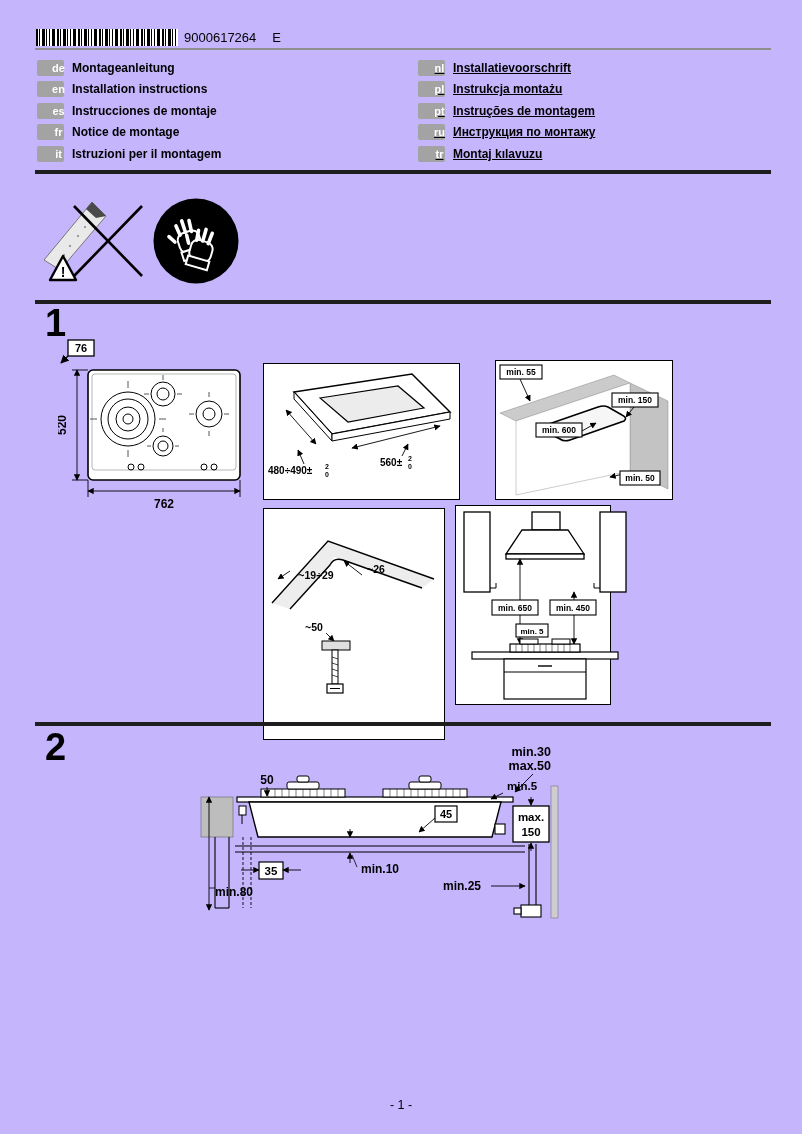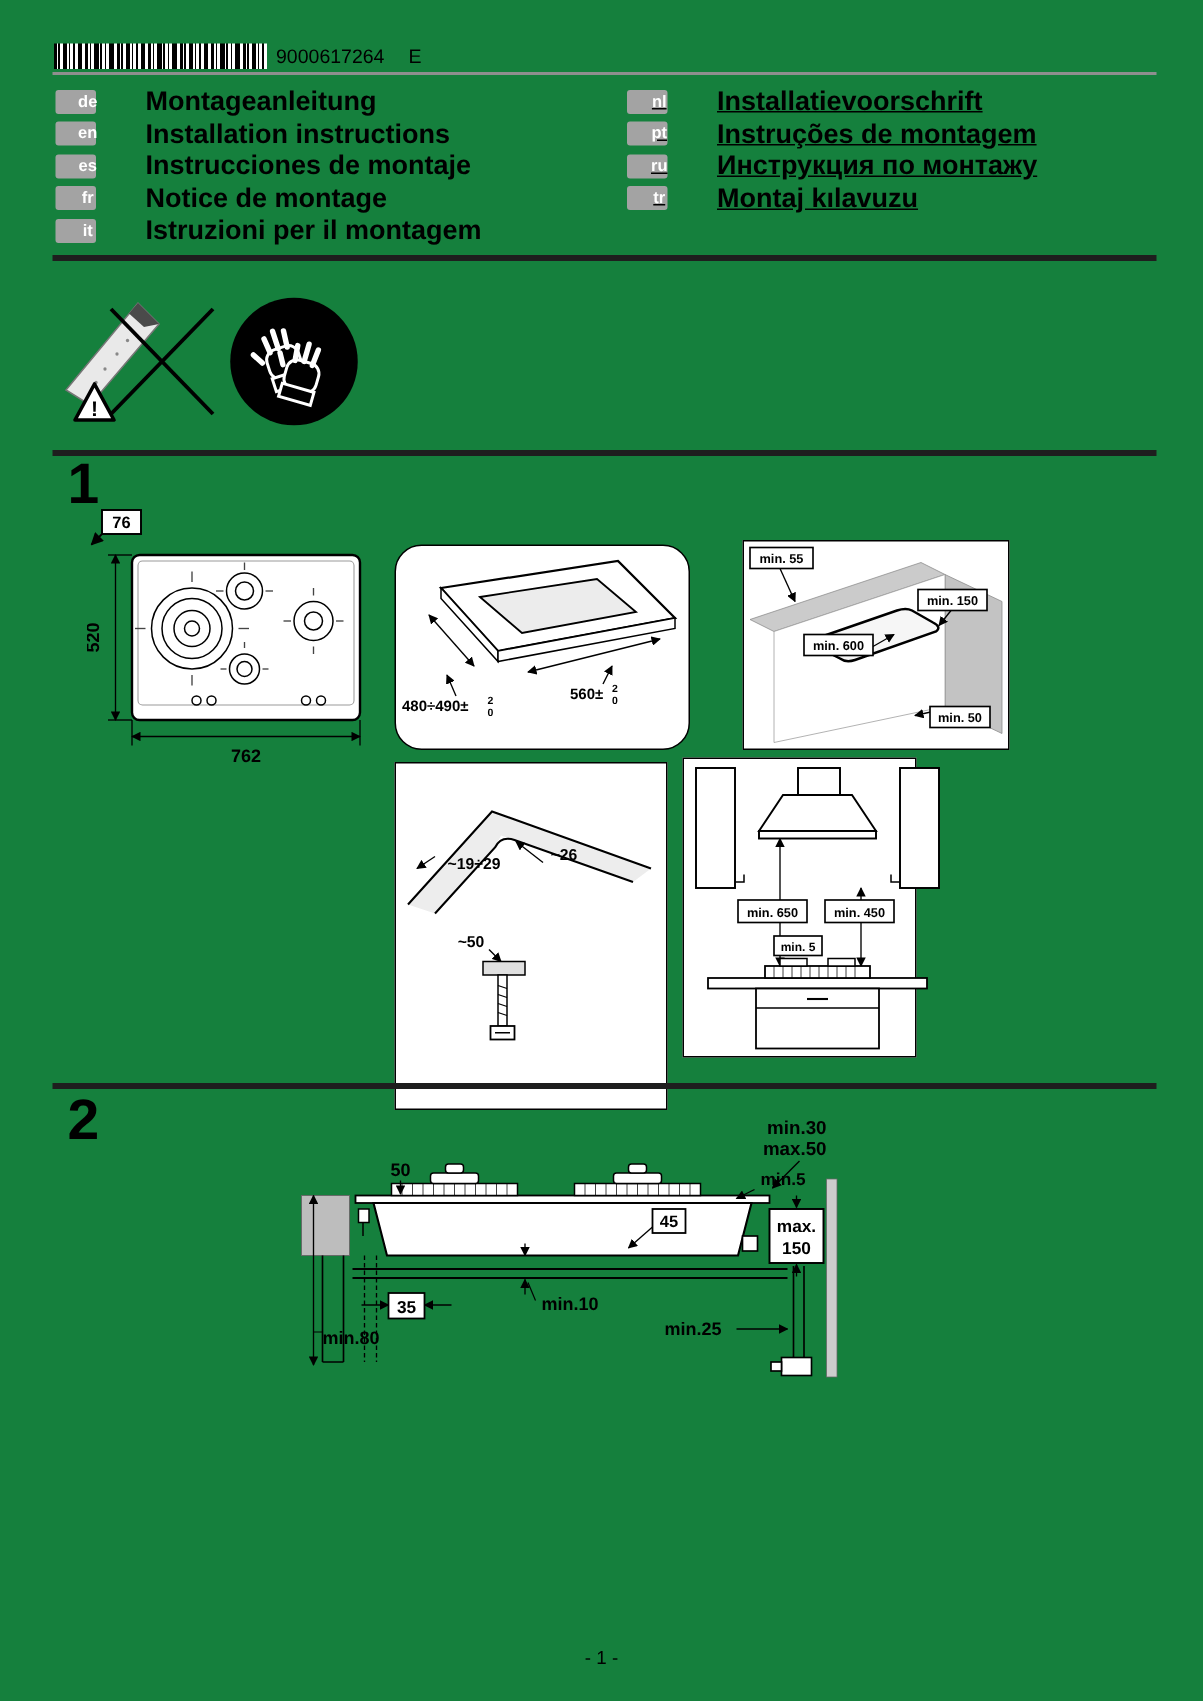--- a/index.html
+++ b/index.html
@@ -1,32 +1,32 @@
 <!DOCTYPE html>
 <html><head>
 <meta charset="utf-8">
 <style>
   * { margin:0; padding:0; box-sizing:border-box; }
   html,body { background:#fff; }
   body { font-family:"Liberation Sans", sans-serif; color:#000; }
-  .page { position:relative; width:802px; height:1134px; background:#15803d; overflow:hidden; }
+  .page { position:relative; width:802px; height:1134px; background:#c4b5fd; overflow:hidden; }
   .abs { position:absolute; }
   .rule { position:absolute; left:35px; width:736px; height:4px; background:#1e1e1e; }
   .rule-thin { position:absolute; left:35px; width:736px; height:2px; background:#8f8f8f; }
   .barcode { width:142px; height:17px;
     background:repeating-linear-gradient(90deg,
       #000 0 2px,#fff 2px 3px,#000 3px 4px,#fff 4px 6px,
       #000 6px 9px,#fff 9px 10px,#000 10px 11px,#fff 11px 13px,
       #000 13px 14px,#fff 14px 16px,#000 16px 19px,#fff 19px 21px); }
   .hdr-text { font-size:13px; }
   .lang-col { position:absolute; top:57px; }
   .lang-row { display:flex; align-items:center; height:21.5px; }
   .lang-badge { width:27px; height:16px; background:#a3a3a3; color:#fff; font-weight:bold;
     font-size:11px; display:flex; align-items:center; justify-content:center; border-radius:2px;padding-left:16px; }
-  .lang-title { font-weight:bold; font-size:18px; margin-left:33px; white-space:nowrap; }
+  .lang-title { font-weight:bold; font-size:12px; margin-left:8px; white-space:nowrap; }
   .big-num { position:absolute; left:45px; font-size:38px; font-weight:bold; line-height:1; }
   .dbox { position:absolute; border:1px solid #000; background:#fff; }
   .footer { position:absolute; top:1098px; left:0; width:100%; text-align:center; font-size:12.5px; }
   svg { display:block; }
   svg text { font-family:"Liberation Sans", sans-serif; fill:#000; }
 </style>
 </head>
 <body>
 
 <svg width="0" height="0" style="position:absolute" aria-hidden="true">
@@ -65,20 +65,24 @@
     </div>
     <div class="lang-row">
       <span class="lang-badge">it</span>
       <span class="lang-title">Istruzioni per il montagem</span>
     </div>
   </div>
   <div class="lang-col" style="left:418px;text-decoration:underline;">
     <div class="lang-row">
       <span class="lang-badge">nl</span>
       <span class="lang-title">Installatievoorschrift</span>
+    </div>
+    <div class="lang-row">
+      <span class="lang-badge">pl</span>
+      <span class="lang-title">Instrukcja montażu</span>
     </div>
     <div class="lang-row">
       <span class="lang-badge">pt</span>
       <span class="lang-title">Instruções de montagem</span>
     </div>
     <div class="lang-row">
       <span class="lang-badge">ru</span>
       <span class="lang-title">Инструкция по монтажу</span>
     </div>
     <div class="lang-row">
@@ -176,21 +180,21 @@
         <line x1="182" y1="146" x2="182" y2="163"></line>
       <line x1="30" y1="157" x2="182" y2="157" marker-start="url(#ah)" marker-end="url(#ah)"></line>
       <line x1="30" y1="36" x2="14" y2="36"></line>
         <line x1="30" y1="146" x2="14" y2="146"></line>
       <line x1="19" y1="36" x2="19" y2="146" marker-start="url(#ah)" marker-end="url(#ah)"></line>
     </g>
     <text x="106" y="174" text-anchor="middle" font-size="12" font-weight="bold">762</text>
     <text x="8" y="91" transform="rotate(-90 8 91)" text-anchor="middle" font-size="12" font-weight="bold">520</text>
   </svg>
 
-  <div class="dbox" style="left:263px; top:363px; width:197px; height:137px;border-radius:18px;">
+  <div class="dbox" style="left:263px; top:363px; width:197px; height:137px;">
     <svg width="195" height="135" viewBox="0 0 195 135">
       <polygon points="30,28 148,10 186,48 68,70" fill="#fff" stroke="#000" stroke-width="1.5"></polygon>
       <polygon points="30,28 68,70 68,77 30,35" fill="#fff" stroke="#000" stroke-width="1"></polygon>
       <polygon points="68,70 186,48 186,55 68,77" fill="#fff" stroke="#000" stroke-width="1"></polygon>
       <polygon points="56,34 134,22 160,44 84,58" fill="#ececec" stroke="#000" stroke-width="1.2"></polygon>
       <g stroke="#000" stroke-width="0.9">
         <line x1="22" y1="46" x2="52" y2="80" marker-start="url(#ah)" marker-end="url(#ah)"></line>
         <line x1="88" y1="84" x2="176" y2="62" marker-start="url(#ah)" marker-end="url(#ah)"></line>
         <line x1="40" y1="100" x2="34" y2="86" marker-end="url(#ah)"></line>
         <line x1="138" y1="92" x2="144" y2="80" marker-end="url(#ah)"></line>

